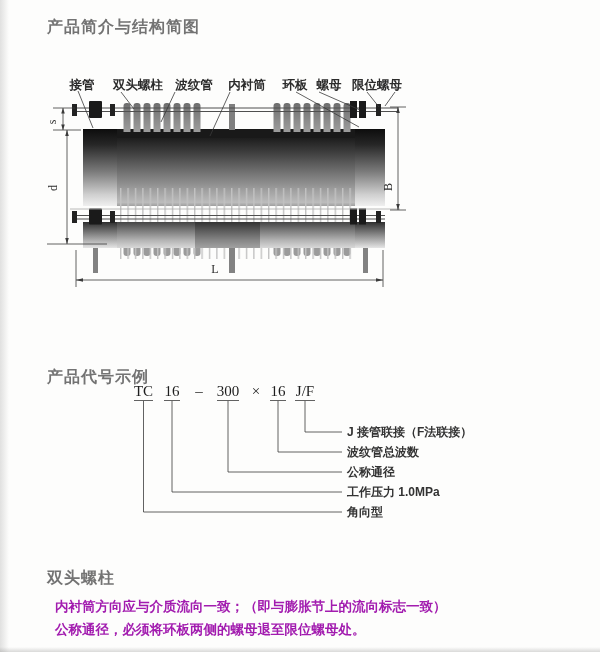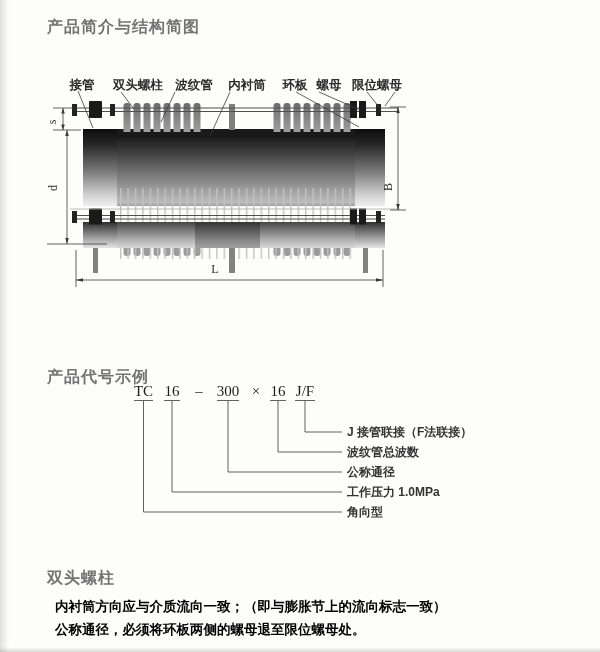--- a/index.html
+++ b/index.html
@@ -8,21 +8,21 @@
   .edge-left{position:absolute;left:0;top:0;bottom:0;width:9px;
         background:linear-gradient(90deg,rgba(110,110,110,.20),rgba(110,110,110,0));}
   .edge-bottom{position:absolute;left:0;right:0;bottom:0;height:5px;
         background:linear-gradient(0deg,rgba(110,110,110,.25),rgba(110,110,110,0));}
   .sec-title{position:absolute;margin:7px;font-size:16px;font-weight:700;color:#737373;letter-spacing:1px;text-align:center;}
   #title-intro{left:40px;top:10px;}
   #title-code{left:40px;top:360px;}
   #title-install{left:40px;top:561px;}
   .diagram-svg{position:absolute;left:45px;top:60px;}
   .code-svg{position:absolute;left:128px;top:378px;}
-  .install-text{position:absolute;left:55px;top:598px;width:510px;color:#000000;
+  .install-text{position:absolute;left:55px;top:598px;width:510px;color:#a21caf;
         font-size:13.5px;font-weight:600;}
   .install-text p{margin:0 0 6px 0;line-height:17px;}
   svg text{fill:#2b2b2b;}
   .lbl{font-family:"Liberation Sans","DejaVu Sans",sans-serif;font-size:12.5px;font-weight:700;}
   .dim{font-family:"Liberation Serif","DejaVu Serif",serif;font-size:12px;}
   .codetxt{font-family:"Liberation Serif","DejaVu Serif",serif;font-size:15px;fill:#1d1d1d;}
   .callout{font-family:"Liberation Sans","DejaVu Sans",sans-serif;font-size:12px;font-weight:600;fill:#333;}
   .thin{stroke:#3a3a3a;stroke-width:0.8;fill:none;}
   .rod{stroke:#4f4f4f;stroke-width:1;fill:none;}
 </style>

